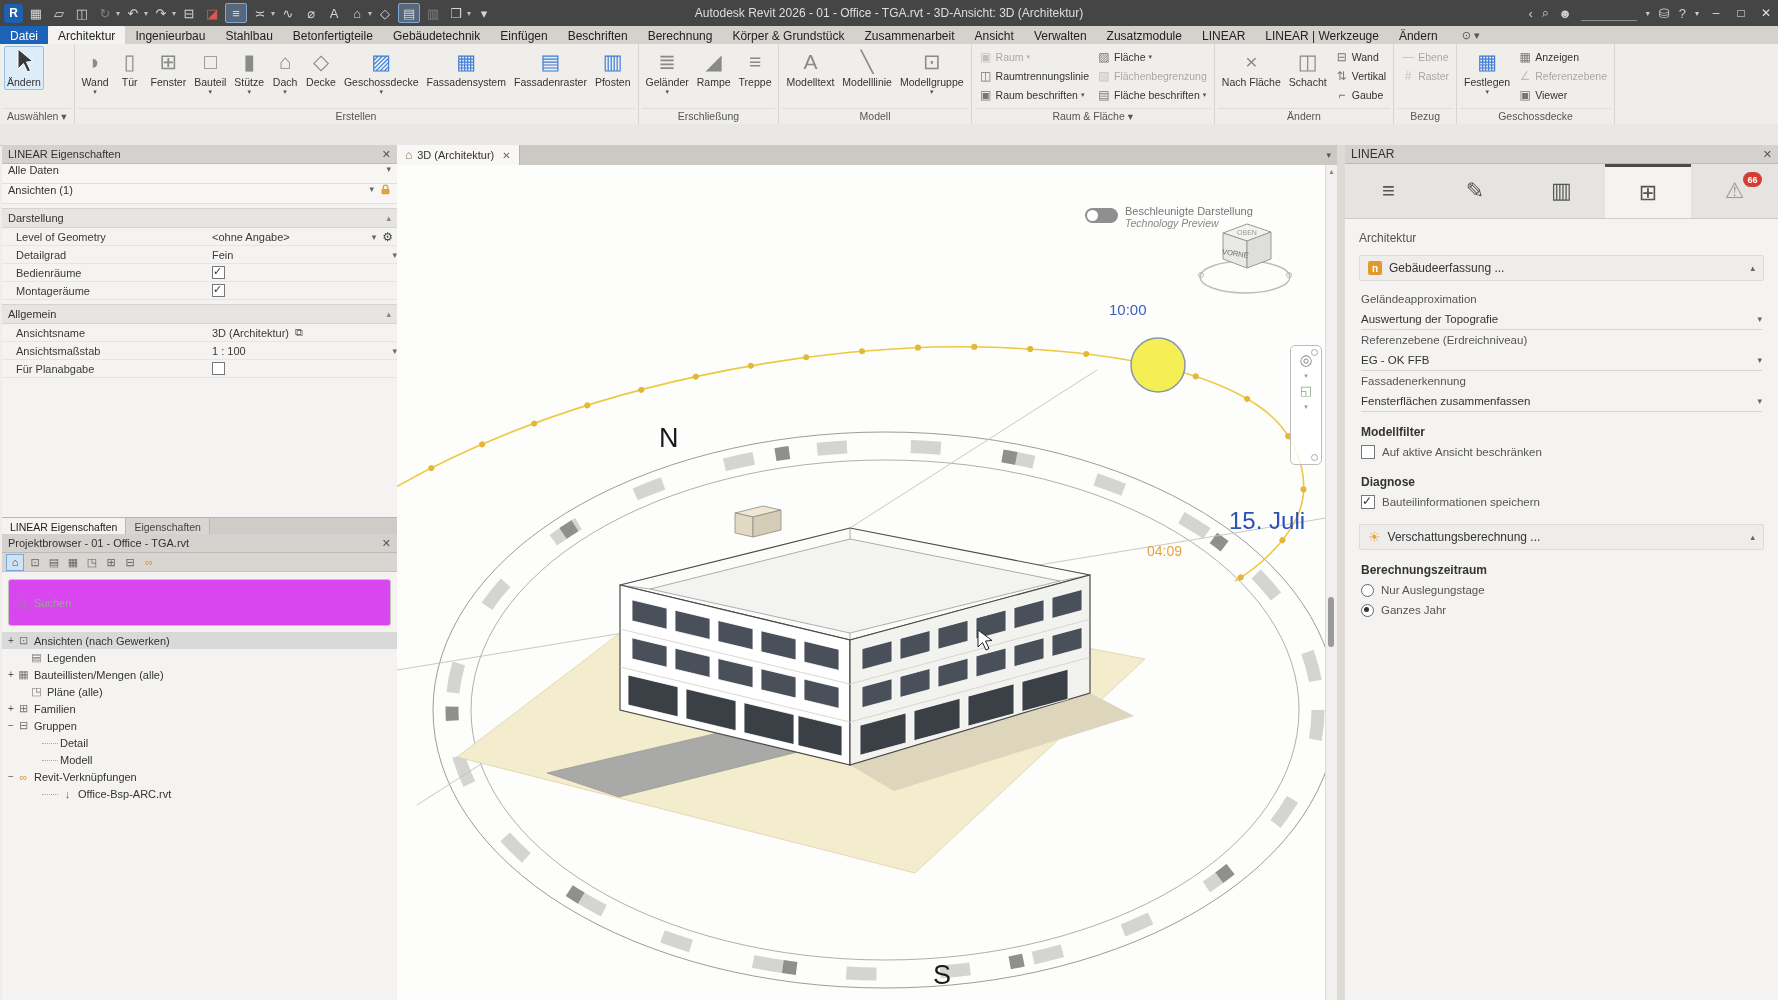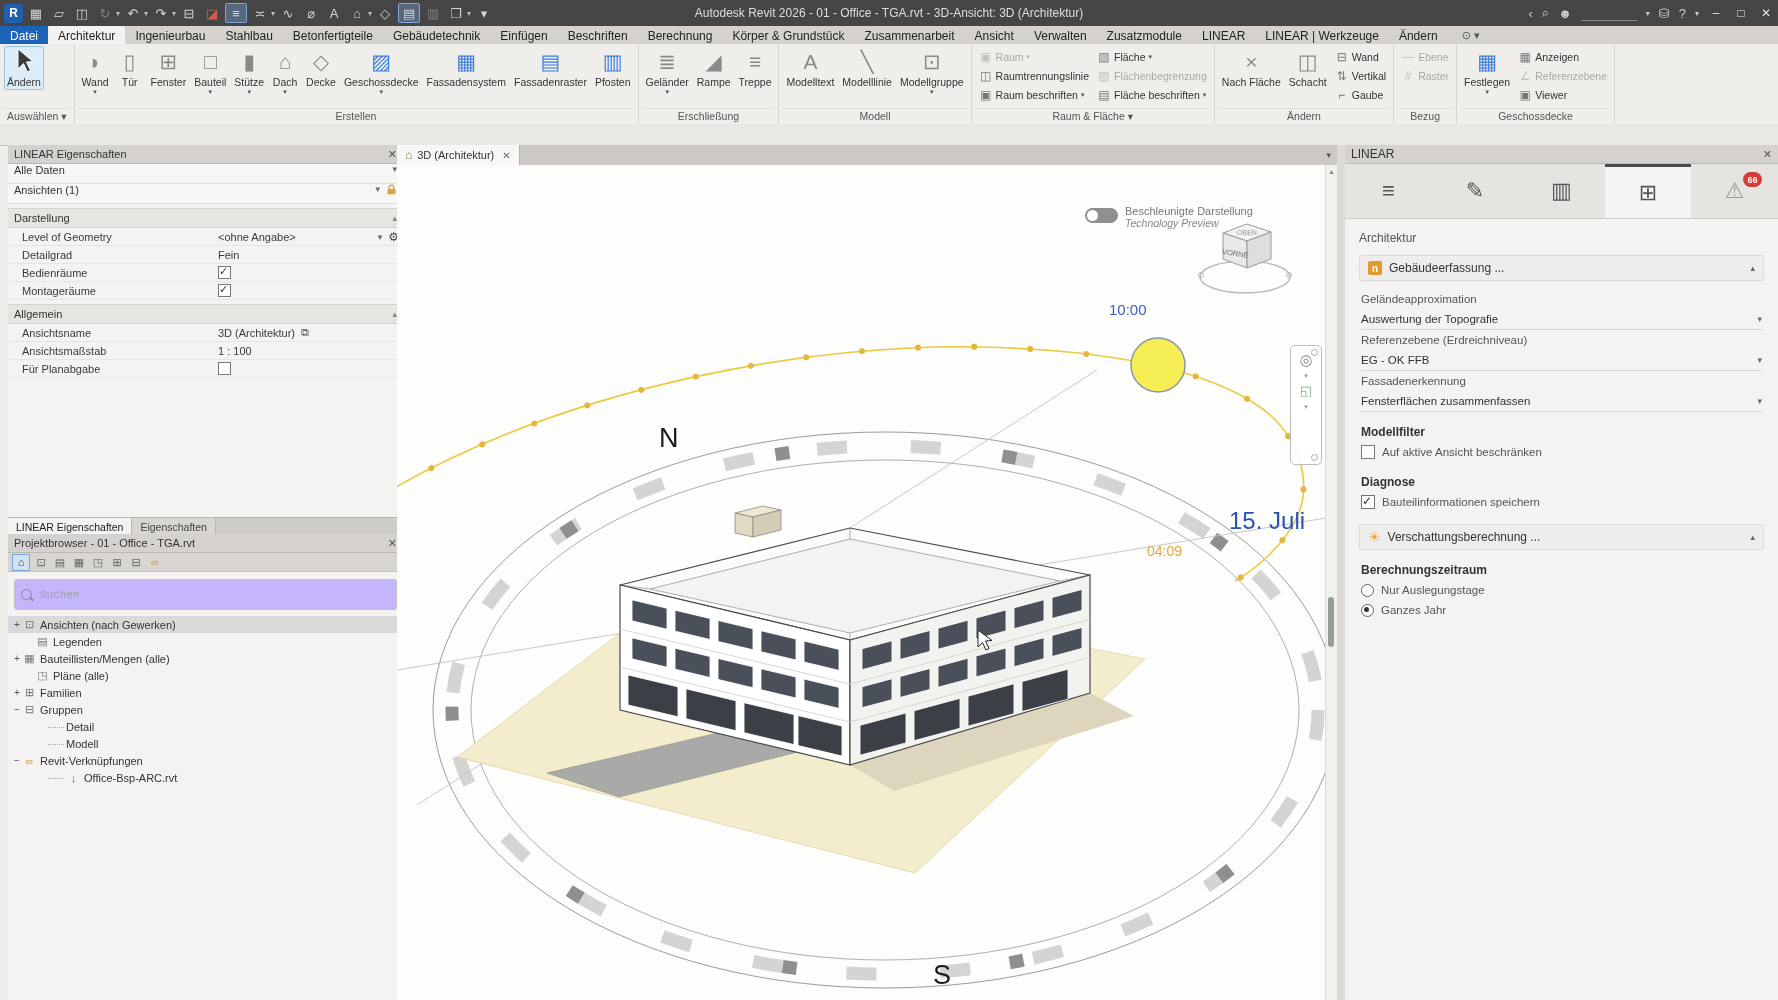--- a/index.html
+++ b/index.html
@@ -45,21 +45,21 @@
   .rsmall{display:flex;align-items:center;gap:3px;height:19px;font-size:10.5px;color:#333;padding:0 2px;}
   .rsmall .sicon{font-size:12px;color:#777;width:14px;text-align:center;}
   .rsmall.dis{opacity:.38;}
   .rsmall .scaret{font-size:7px;color:#555;}
   .rglabel{height:15px;font-size:10.5px;color:#555;text-align:center;line-height:14px;
            border-top:1px solid #e0ddd8;white-space:nowrap;padding:0 4px;}
   
   .optionsbar{position:absolute;left:0;top:124px;width:1778px;height:21px;background:#eae8e4;
               border-bottom:1px solid #c6c3be;}
   
-  .panel-left{position:absolute;left:8px;top:145px;width:395px;bottom:0;background:#f4f3f1;
+  .panel-left{position:absolute;left:2px;top:145px;width:395px;bottom:0;background:#f4f3f1;
               border-right:5px solid #f97316;font-size:11px;}
   .phead{height:18px;background:#d4d1ce;display:flex;align-items:center;padding:0 6px;color:#333;
          border-bottom:1px solid #bdbab6;}
   .phead .x{margin-left:auto;color:#555;font-size:11px;}
   .prow-top{height:19px;display:flex;padding:0 6px;background:#f7f6f4;
             border-bottom:1px solid #e2dfdb;color:#333;}
   .prow-top .car{margin-left:auto;color:#666;font-size:9px;}
   .lock{width:11px;height:11px;margin-left:6px;}
   .psec{height:18px;background:#e7e5e1;display:flex;align-items:center;padding:0 6px;color:#333;
         border-bottom:1px solid #d6d3cf;border-top:1px solid #d6d3cf;margin-top:4px;}
@@ -80,22 +80,22 @@
   .ptab{padding:0 8px;display:flex;align-items:center;font-size:10.5px;color:#444;background:#d9d6d2;
         border-right:1px solid #b9b6b2;}
   .ptab.active{background:#f4f3f1;color:#222;}
   .browser{position:absolute;top:389px;left:0;right:0;bottom:0;}
   .btools{height:18px;background:#d9d6d2;display:flex;align-items:center;gap:3px;padding:0 4px;
           border-bottom:1px solid #c6c3bf;}
   .btools .bi{width:16px;height:15px;display:flex;align-items:center;justify-content:center;
               font-size:11px;color:#666;}
   .btools .bi.hl{background:#cfe3f5;border:1px solid #7aa7d8;color:#4a4a48;}
   .btools .bi.orange{color:#d8953d;}
-  .searchbox{margin:7px 6px 6px 6px;height:21px;background:#c4b5fd;border:1px solid #c5c2be;border-radius:3px;
-             display:flex;align-items:center;padding:4px 6px;gap:6px;font-family:Liberation Mono, monospace;}
+  .searchbox{margin:7px 6px 6px 6px;height:21px;background:#d946ef;border:1px solid #c5c2be;border-radius:3px;
+             display:flex;align-items:center;padding:12px 6px;gap:6px;}
   .mag{width:9px;height:9px;border:1.5px solid #8a8a88;border-radius:50%;position:relative;flex:none;}
   .mag:after{content:"";position:absolute;width:5px;height:1.5px;background:#8a8a88;
              transform:rotate(45deg);left:7px;top:8px;}
   .searchbox input{border:none;outline:none;flex:1;font-size:11px;font-family:inherit;color:#333;background:transparent;}
   .searchbox input::placeholder{color:#a0a09e;}
   .tree{margin-top:2px;}
   .titem{height:17px;display:flex;align-items:center;font-size:11px;color:#333;white-space:nowrap;}
   .titem.sel{background:#d9d9d9;}
   .titem .exp{width:10px;text-align:center;color:#555;font-size:10px;flex:none;}
   .titem .ticon{width:15px;text-align:center;color:#777;font-size:11px;flex:none;margin-right:3px;}

